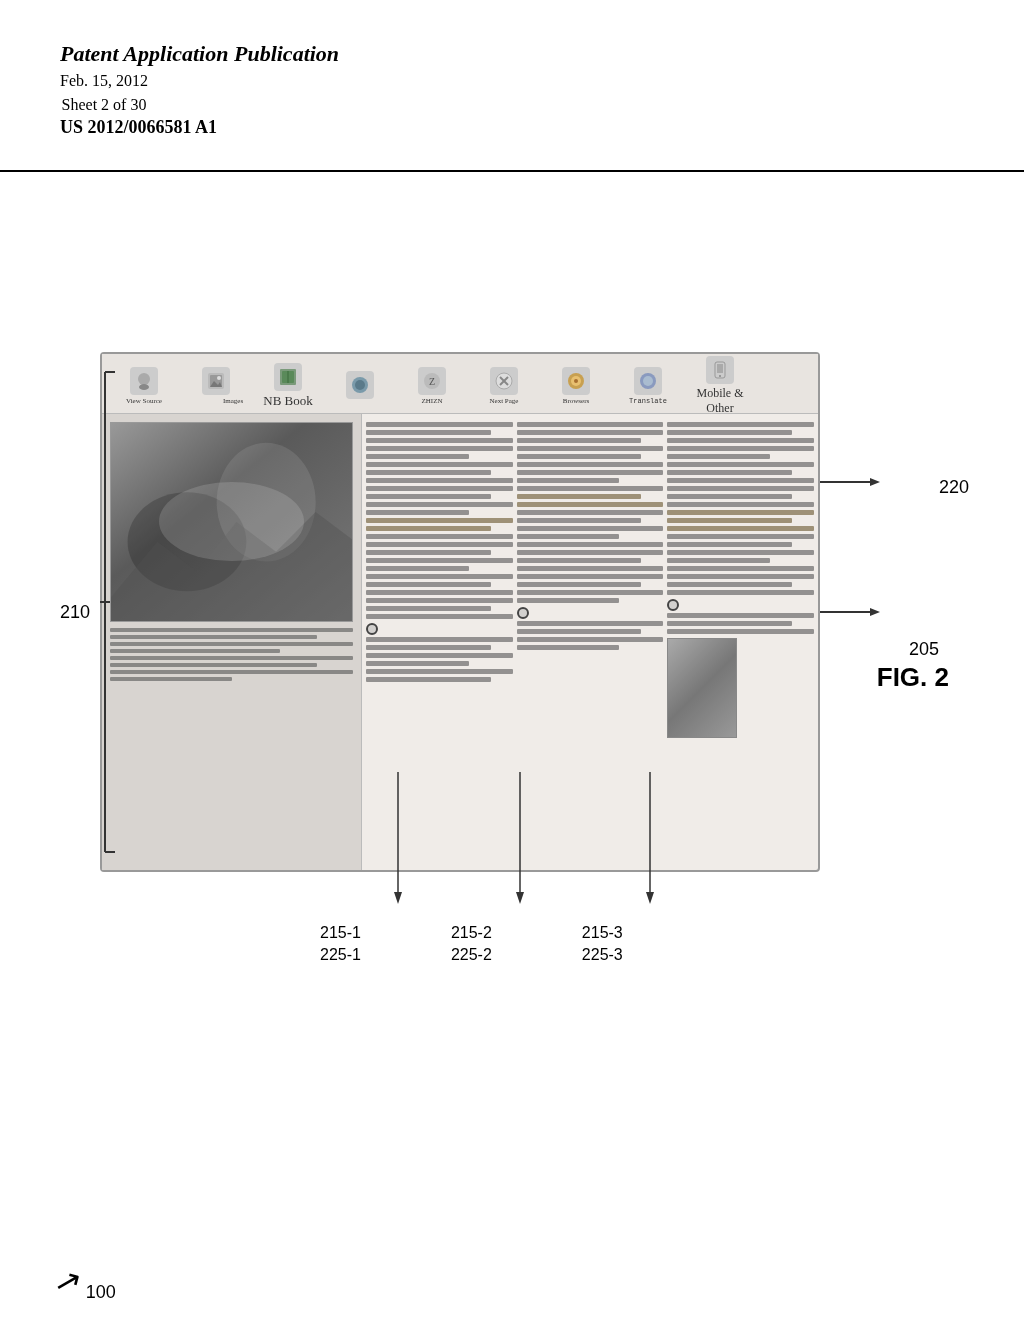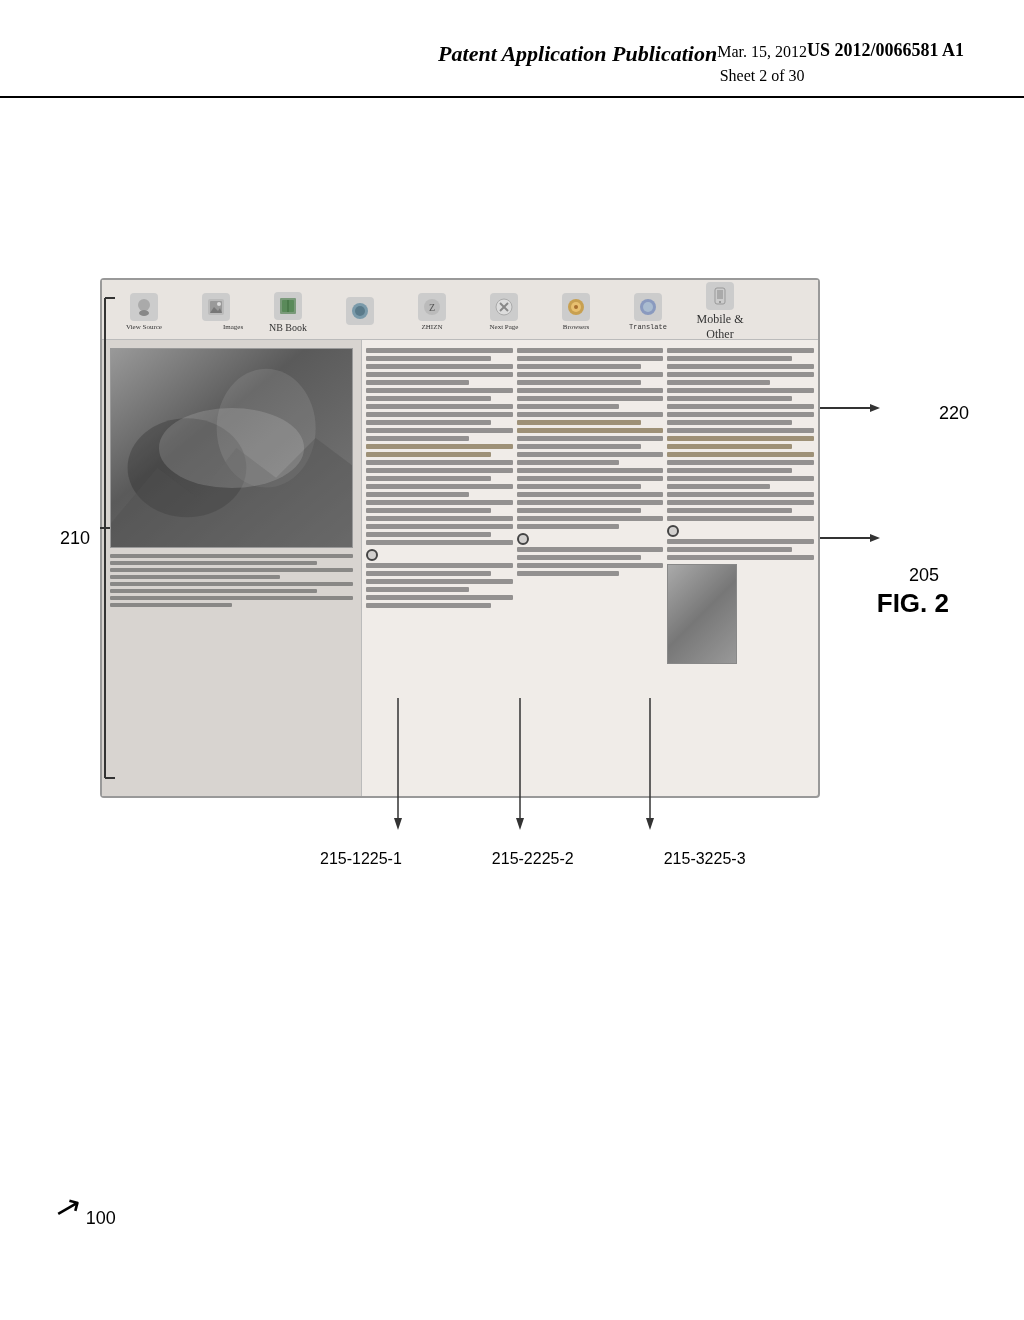--- a/index.html
+++ b/index.html
@@ -8,24 +8,25 @@
       height: 1320px;
       background: #ffffff;
       font-family: 'Times New Roman', Times, serif;
       position: relative;
       overflow: hidden;
     }
 
     
     .patent-header {
       display: flex;
-      justify-content: flex-end;
+      justify-content: center;
       align-items: flex-start;
-      padding: 40px 60px 8px 60px;
+      padding: 40px 60px 32px 60px;
       border-bottom: 2px solid #000;
+      flex-direction: column;
     }
     .patent-title {
       font-size: 22px;
       font-weight: bold;
       font-style: italic;
       max-width: 380px;
       line-height: 1.3;
     }
     .patent-date {
       font-size: 16px;
@@ -186,33 +187,34 @@
     
     .label-210 {
       position: absolute;
       left: 60px;
       top: 430px;
       font-size: 18px;
     }
 
     .bottom-label-group {
       display: flex;
+      flex-direction: column;
       align-items: center;
       font-size: 16px;
       line-height: 1.4;
     }
 
   </style>
 </head>
 <body>
 
 <div class="patent-header">
   <div class="patent-title">Patent Application Publication</div>
   <div class="patent-date">
-    <span>Mar. 15, 2012</span><br>
+    <span>Feb. 15, 2012</span><br>
     <span>Sheet 2 of 30</span>
   </div>
   <div class="patent-number">US 2012/0066581 A1</div>
 </div>
 
 <div class="main-content">
 
   <div class="browser-mockup">
 
     <div class="browser-toolbar">
@@ -237,21 +239,21 @@
         <span style="font-size:7px;text-align:center;margin-left:34px;">Images</span>
       </div>
       <div class="toolbar-item">
         <div class="toolbar-icon">
           <svg width="20" height="20" viewBox="0 0 20 20">
               <rect x="2" y="2" width="16" height="16" rx="1" fill="#7a9a7a"></rect>
               <rect x="4" y="4" width="12" height="12" rx="1" fill="#5a8a5a"></rect>
               <line x1="10" y1="4" x2="10" y2="16" stroke="#3a6a3a" stroke-width="1"></line>
             </svg>
         </div>
-        <span style="font-size:10px;text-align:center;">NB Book</span>
+        <span style="font-size:13px;text-align:center;">NB Book</span>
       </div>
       <div class="toolbar-item">
         <div class="toolbar-icon">
           <svg width="20" height="20" viewBox="0 0 20 20">
               <circle cx="10" cy="10" r="8" fill="#7a9aaa"></circle>
               <circle cx="10" cy="10" r="5" fill="#5a7a8a"></circle>
             </svg>
         </div>
         <span style="font-size:7px;text-align:center;"></span>
       </div>

